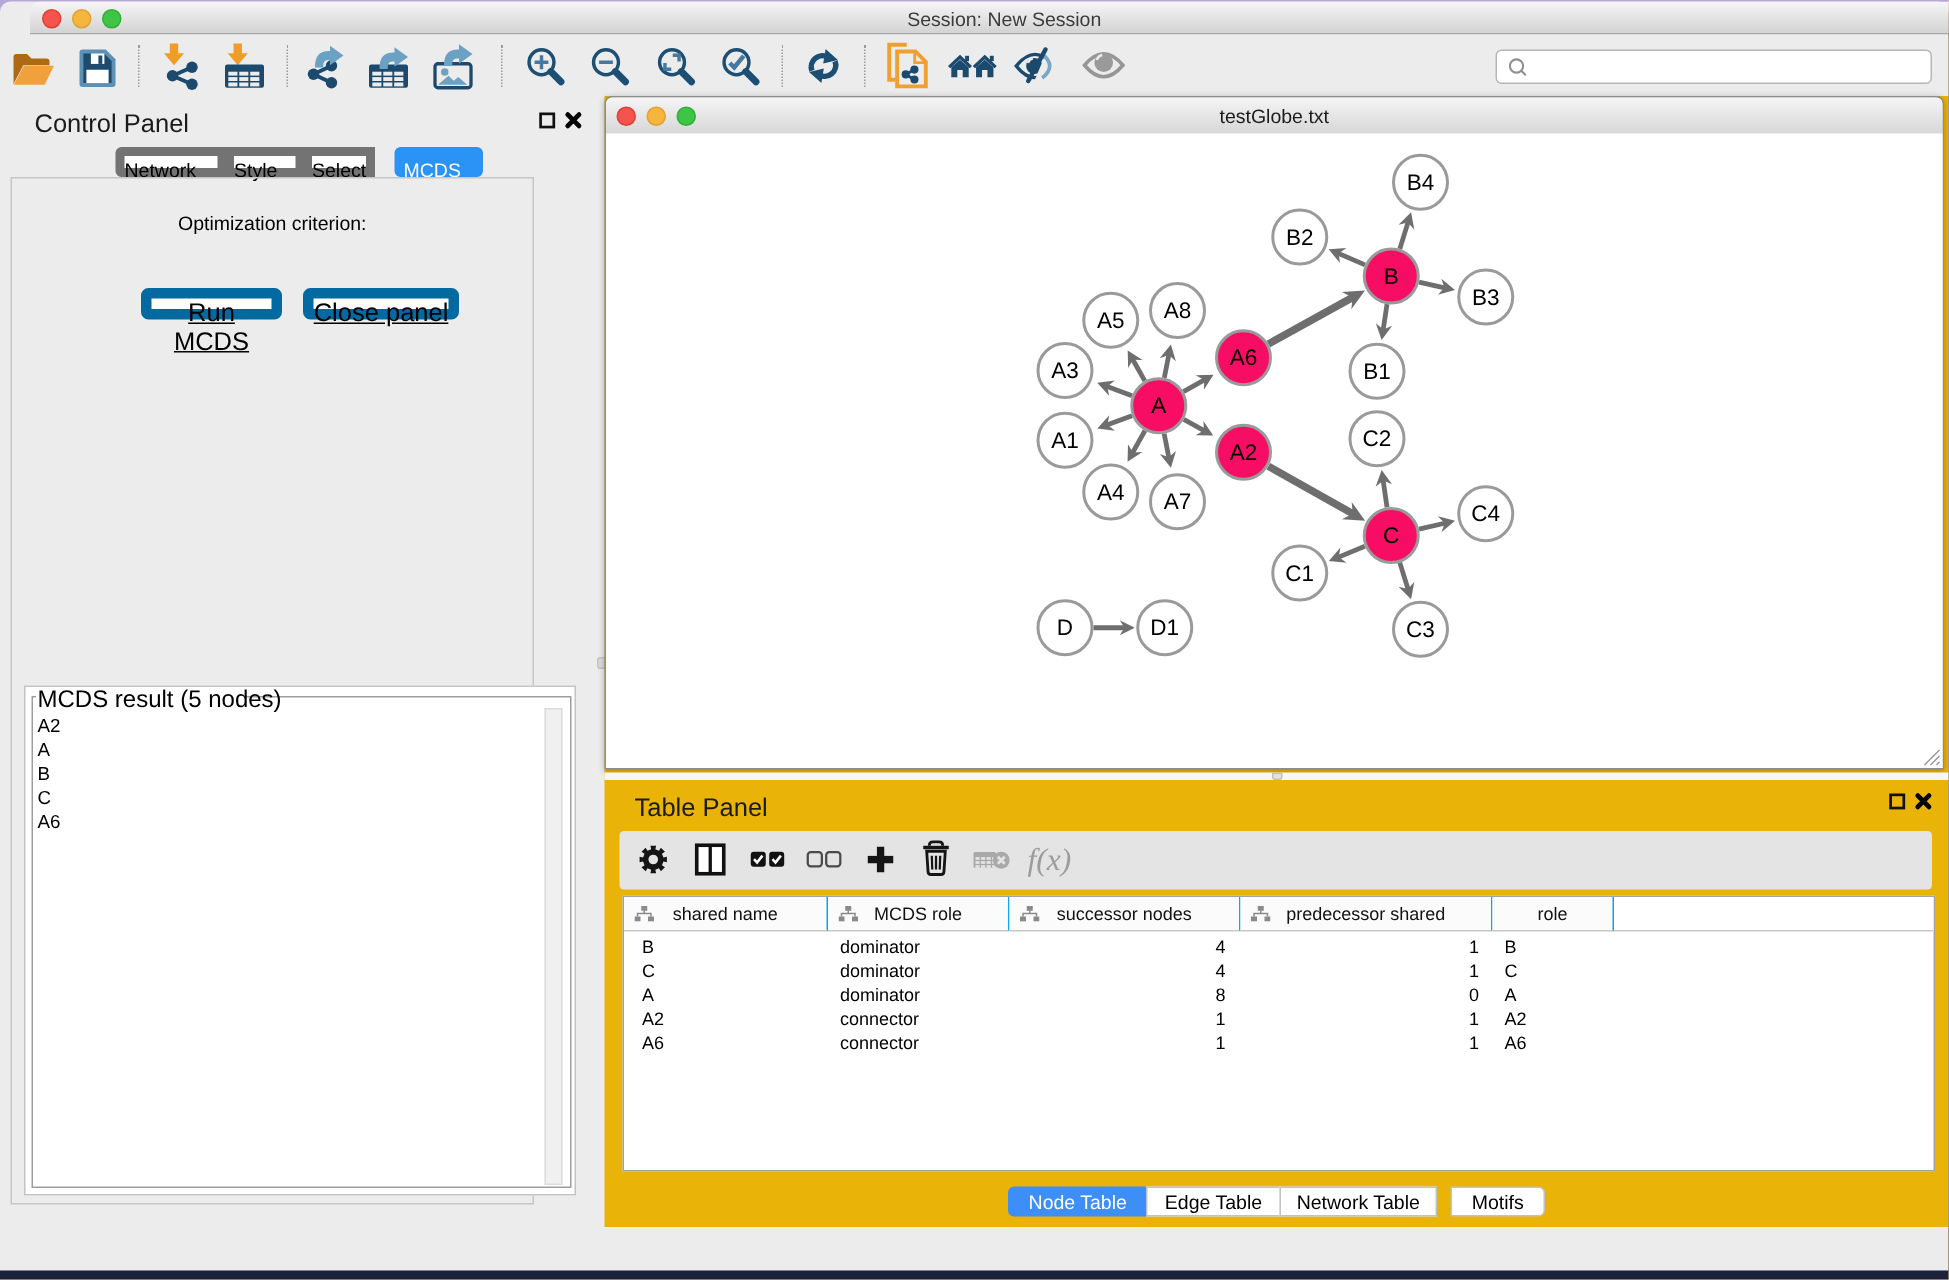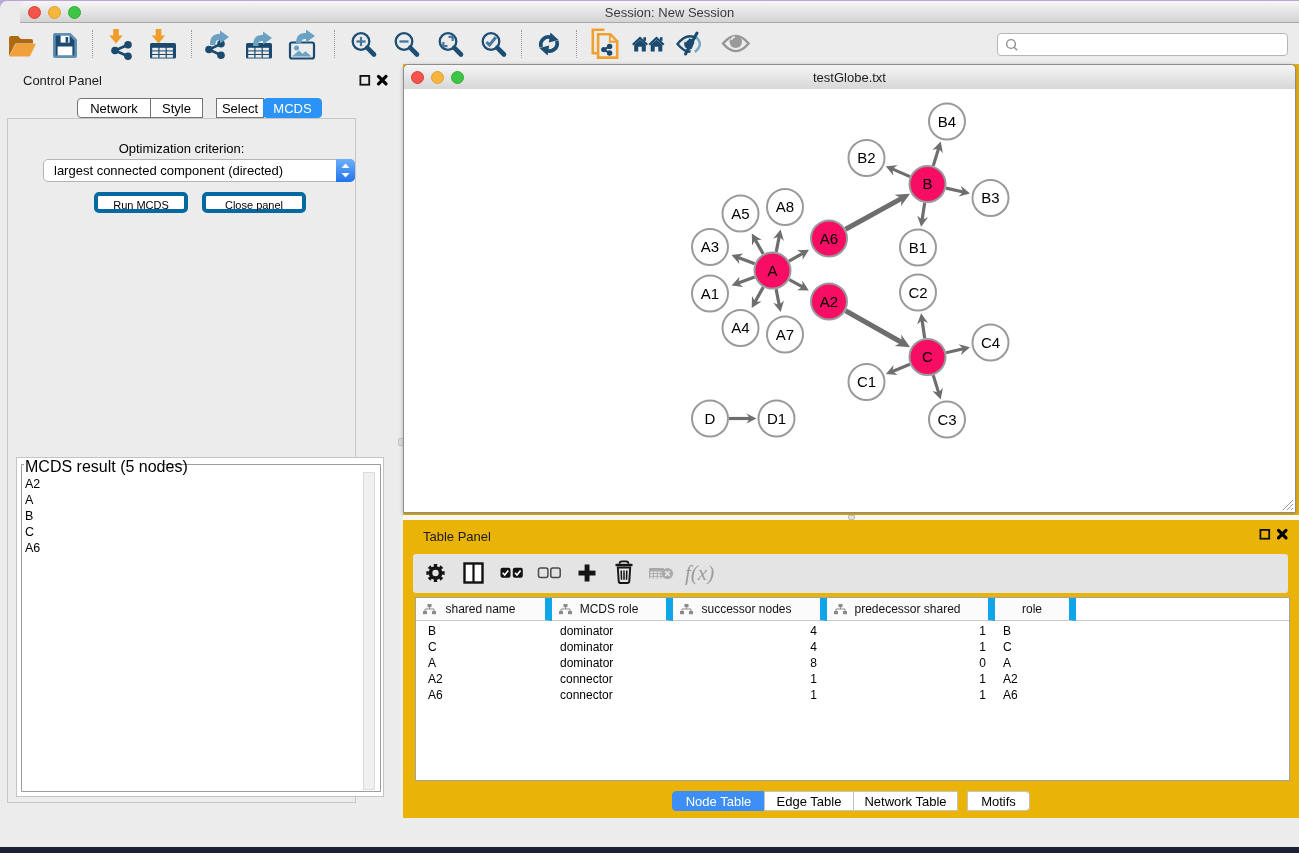--- a/index.html
+++ b/index.html
@@ -15,48 +15,48 @@
 #titlebar .t2 { left:28px; background:#f6b53d; border:0.5px solid #dfa131; }
 #titlebar .t3 { left:48px; background:#3ec546; border:0.5px solid #2fae38; }
 #title { position:absolute; top:4px; width:100%; text-align:center; font-size:13px; color:#3b3b3b; }
 #toolbar { position:absolute; left:0; top:23px; width:1299px; height:40px; background:#ececec; }
 .sep { position:absolute; top:6px; height:28px; width:0;
   border-left:1px dotted #9a9a9a; }
 #search { position:absolute; left:997px; top:9px; width:291px; height:23px;
   background:#fff; border:1px solid #b6b6b6; border-radius:4px; }
 #main { position:absolute; left:0; top:63px; width:1299px; height:754px; }
 #cpanel { position:absolute; left:0; top:0; width:391px; height:754px; background:#ececec; }
-.phead { font-size:13px; color:#1b1b1b; }
+.phead { font-size:17px; color:#1b1b1b; }
 .wicon { position:absolute; }
 #cp-inner { position:absolute; left:7px; top:54px; width:349px; height:685px;
   border:1px solid #c6c6c6; }
-.tab { position:absolute; top:34px; height:20px; background:#fff; border:1px solid #737373;
-  font-size:13px; text-align:center; line-height:19px; color:#000; }
-.btn { position:absolute; background:#fff; border:4px solid #0369a1; border-radius:5px;
-  font-size:11px; text-align:center; color:#000; }
+.tab { position:absolute; top:34px; height:20px; background:#fff; border:6px solid #737373;
+  font-size:13px; text-align:left; line-height:19px; color:#000; }
+.btn { position:absolute; background:#fff; border:7px solid #0369a1; border-radius:5px;
+  font-size:17px; text-align:center; color:#000;text-decoration:underline; }
 #divider { position:absolute; left:391px; top:0; width:12px; height:754px; background:#ececec; }
 #rightarea { position:absolute; left:403px; top:0; width:896px; height:754px; background:#eab308; }
 #netwin { position:absolute; left:0px; top:0px; width:893px; height:449px;
   background:#fff; border:1px solid #8d8d8d; border-radius:5px 5px 0 0;
   box-shadow:0 1px 4px rgba(0,0,0,0.25); }
 #nw-title { position:absolute; left:0; top:0; width:100%; height:25px;
   background:linear-gradient(#f5f5f5,#d7d7d7); border-bottom:1px solid #a9a9a9;
   border-radius:5px 5px 0 0; }
 #nw-title .t1 { left:7px; top:6px; background:#f4544c; border:0.5px solid #d94136; }
 #nw-title .t2 { left:27px; top:6px; background:#f6b53d; border:0.5px solid #dfa131; }
 #nw-title .t3 { left:47px; top:6px; background:#3ec546; border:0.5px solid #2fae38; }
 #nw-name { position:absolute; top:5px; width:100%; text-align:center; font-size:13px; color:#1c1c1c; }
 #canvas { position:absolute; left:0; top:24px; width:891px; height:423px; background:#fff; }
 #tpanel { position:absolute; left:0; top:457px; width:896px; height:297px; }
 #tp-toolbar { position:absolute; left:10px; top:33px; width:875px; height:39px;
   background:#e4e4e4; border-radius:3px; }
 #tbl { position:absolute; left:12px; top:76px; width:875px; height:184px;
   background:#fff; border:1px solid #a3a3a3; font-size:12px; }
 .th { position:absolute; top:0; height:23px; background:#fbfbfb;
-  border-right:7px solid #0ea5e9; border-bottom:1px solid #c9c9c9;
+  border-right:1px solid #0ea5e9; border-bottom:1px solid #c9c9c9;
   text-align:center; line-height:23px; font-size:12px; color:#111; }
 .td { position:absolute; height:16px; line-height:16px; font-size:12px; color:#000; }
 .btab { position:absolute; top:270px; height:20px; background:#fff; border:1px solid #c2c2c2;
   font-size:13px; text-align:center; line-height:19px; }
 #statusbar { position:absolute; left:0; top:817px; width:1299px; height:30px;
   background:#ececec; border-top:1px solid #c9c9c9; }
 #membtn { position:absolute; right:8px; top:6px; width:76px; height:21px; background:#fdfdfd;
   border:1px solid #c0c0c0; font-size:11px; line-height:19px; text-align:center; color:#000; }
 #listbtn { position:absolute; left:9px; top:7px; width:28px; height:20px; background:#fdfdfd;
   border:1px solid #b0b0b0; border-radius:2px; }
@@ -201,31 +201,24 @@
   </div>
   <div id="main">
     <div id="cpanel">
       <div class="phead" style="position:absolute;left:23px;top:9px">Control Panel</div>
       <svg class="wicon" style="left:359px;top:9.5px" width="30" height="13" viewBox="0 0 30 13">
           <rect x="1.4" y="1.9" width="8.8" height="8.8" fill="none" stroke="#111" stroke-width="1.8"></rect>
           <path d="M19.5,2.4 L27,9.9 M27,2.4 L19.5,9.9" stroke="#000" stroke-width="3.2" stroke-linecap="round" fill="none"></path>
         </svg>
       <div class="tab" style="left:77px;width:74px;border-radius:4px 0 0 4px">Network</div>
       <div class="tab" style="left:150px;width:53px">Style</div>
-      <div class="tab" style="left:216px;width:48px">Select</div>
+      <div class="tab" style="left:202px;width:48px">Select</div>
       <div class="tab" style="left:263px;width:59px;background:#2b93f5;border-color:#2b93f5;color:#fff;border-radius:4px">MCDS</div>
       <div id="cp-inner">
         <div style="position:absolute;left:0;top:22px;width:100%;text-align:center;font-size:13px">Optimization criterion:</div>
-        <div style="position:absolute;left:35px;top:40px;width:312px;height:23px;background:#fff;border:1px solid #b5b5b5;border-radius:5px;font-size:13px;line-height:21px;padding-left:10px">largest connected component (directed)
-          <div style="position:absolute;right:-1px;top:-1px;width:19px;height:23px;border-radius:0 5px 5px 0;background:linear-gradient(#6cb0fc,#2173ea)">
-            <svg width="19" height="23" viewBox="0 0 19 23">
-                <path d="M5.5 9 L9.5 4.5 L13.5 9 Z M5.5 14 L9.5 18.5 L13.5 14 Z" fill="#fff"></path>
-              </svg>
-          </div>
-        </div>
         <div class="btn" style="left:86px;top:73px;width:94px;height:21px;line-height:19px">Run MCDS</div>
         <div class="btn" style="left:194px;top:73px;width:104px;height:21px;line-height:19px">Close panel</div>
         <div style="position:absolute;left:8px;top:338px;width:368px;height:340px;background:#fff;border:1px solid #c3c3c3">
           <svg style="position:absolute;left:0;top:0" width="368" height="340" viewBox="0 0 368 340">
               <path d="M4.5 14 L4.5 6.5 L7 6.5 M147 6.5 L363.5 6.5 L363.5 333.5 L4.5 333.5 L4.5 14" fill="none" stroke="#9d9d9d" stroke-width="1"></path>
             </svg>
           <div style="position:absolute;left:8px;top:0px;font-size:16px">MCDS result (5 nodes)</div>
           <div style="position:absolute;left:346px;top:14px;width:12px;height:318px;background:#f0f0f0;border:1px solid #dcdcdc"></div>
           <div style="position:absolute;left:8px;top:18px;font-size:12.5px;line-height:16px">A2<br>A<br>B<br>C<br>A6</div>
         </div>

